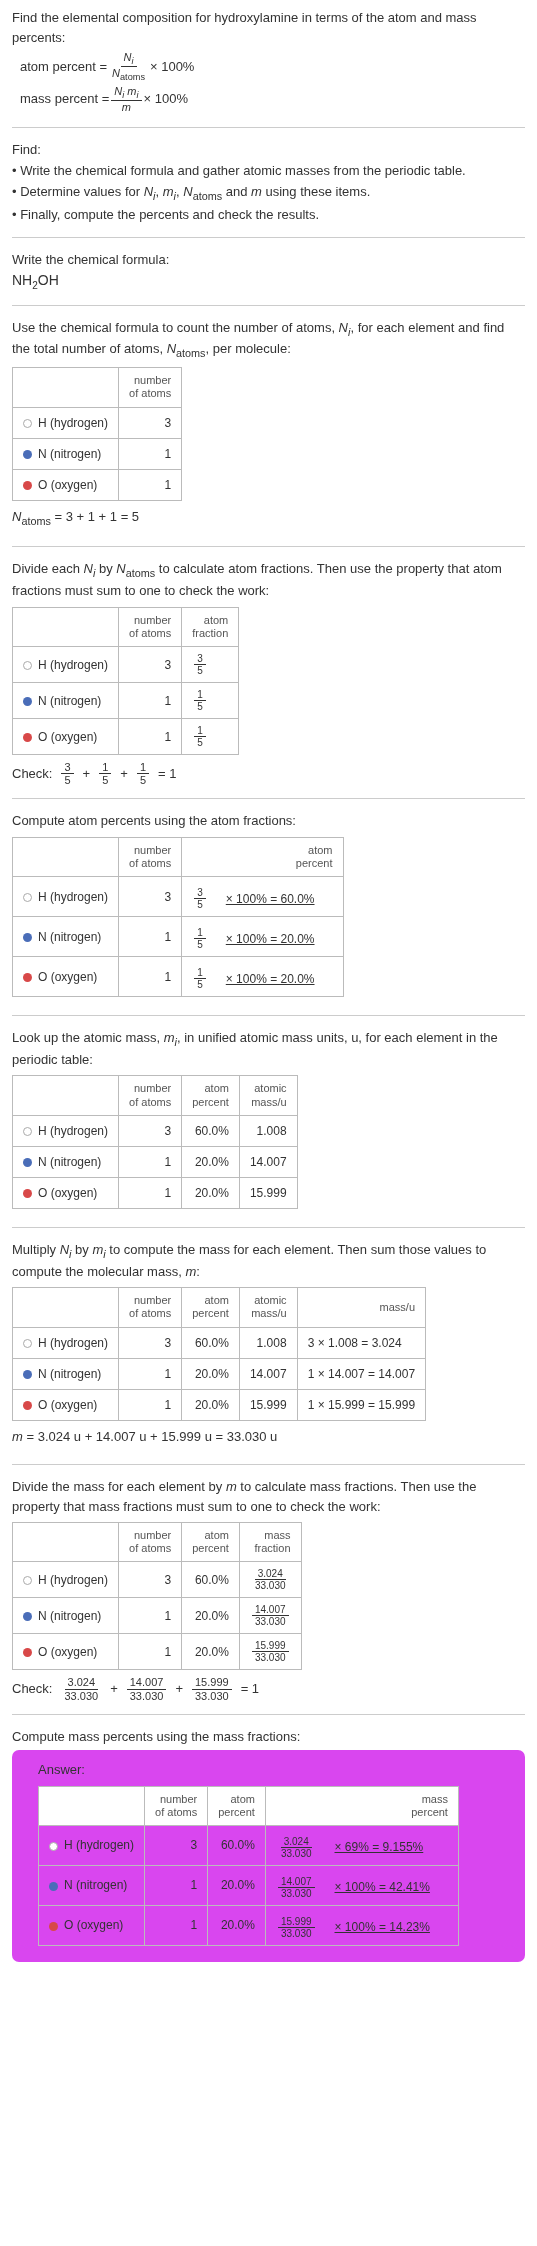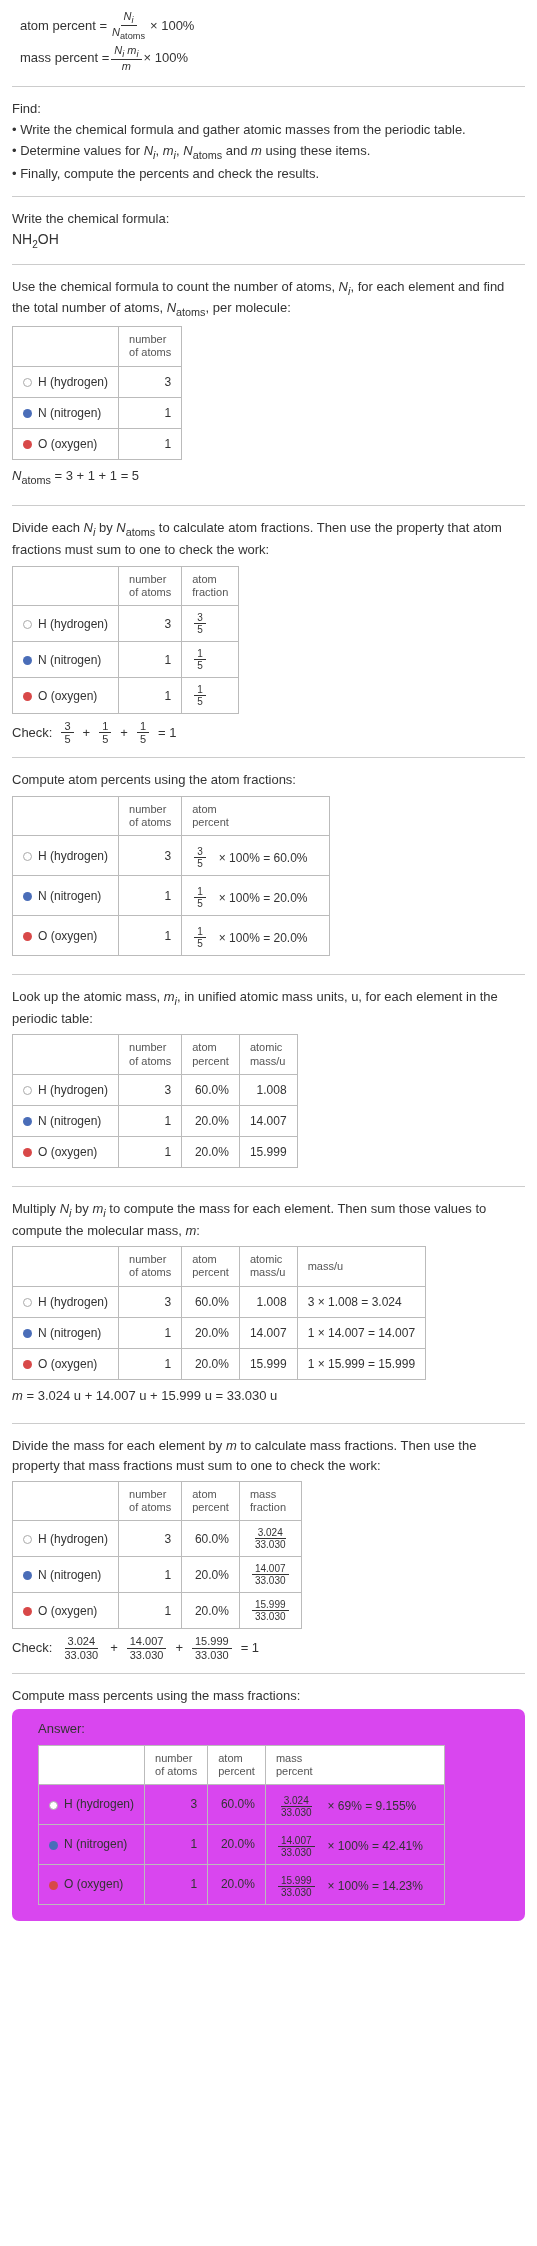--- a/index.html
+++ b/index.html
@@ -61,29 +61,30 @@
       background: #d946ef;
       padding: 10px 26px;
       margin-top: 4px;
       border-radius: 7px;
     }
     .answer-label { margin-bottom: 6px; }
     .chem-formula { font-size: 14px; }
     .chem-formula .s { font-size: 10px; vertical-align: sub; }
     .wide-col { min-width: 100px; }
     .frac-cell { display: inline-flex; align-items: center; }
-    .times { margin: 0 11px; }
+    .times { margin: 0 18px; text-decoration: underline; }
     .check-line { display: flex; align-items: center; flex-wrap: wrap; gap: 7px; }
-    .header-cell { text-align: left; color: #555; font-size: 11px; line-height: 1.2; }
+    .header-cell { text-align: right; color: #555; font-size: 11px; line-height: 1.2; }
     td .frac { font-size: 10px; }
   </style>
 </head>
 <body>
 
 <div class="section">
+  <div class="intro">Find the elemental composition for hydroxylamine in terms of the atom and mass percents:</div>
   <div class="formula-line">
     <span>atom percent =</span>
     <span class="frac">
       <span class="num"><i>N<sub>i</sub></i></span>
       <span class="den"><i>N</i><sub>atoms</sub></span>
     </span>
     <span>× 100%</span>
   </div>
   <div class="formula-line">
     <span>mass percent =</span>

